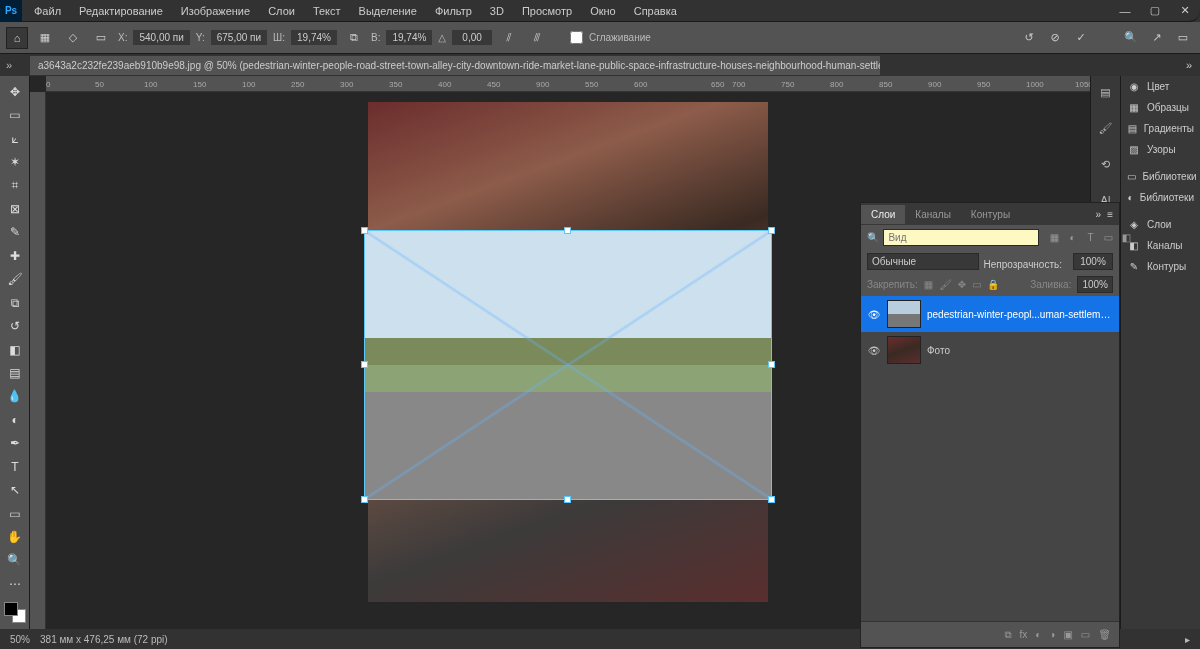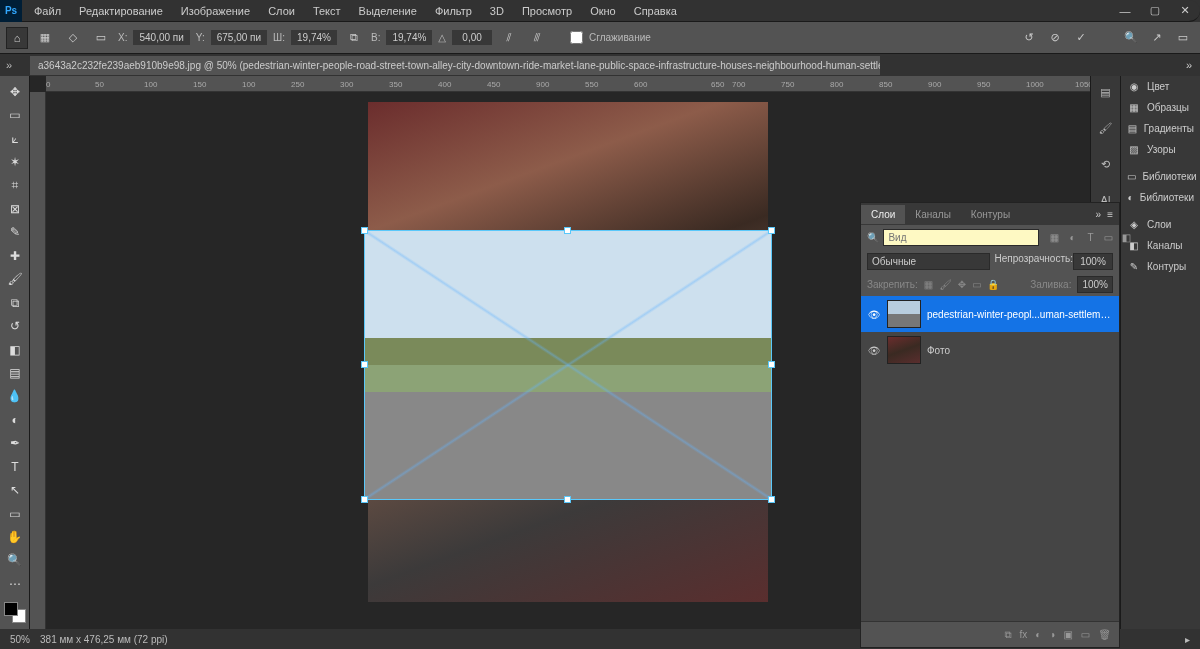--- a/index.html
+++ b/index.html
@@ -49,21 +49,21 @@
 .lp-tabs { display: flex; align-items: center; background: #383838; height: 22px; }
 .lp-tab { padding: 4px 10px; color: #999; }
 .lp-tab.active { background: #535353; color: #eee; }
 .lp-menu { margin-left: auto; display: flex; gap: 6px; padding-right: 6px; }
 .lp-search { display: flex; align-items: center; padding: 4px 6px; gap: 4px; }
 .lp-search input { flex: 1; background: #fef9c3; border: 1px solid #2a2a2a; color: #888; padding: 2px 18px 2px 4px; font-size: 10px; }
 .lp-filter { display: flex; gap: 4px; margin-left: 4px; }
 .lp-filter .f { width: 14px; text-align: center; color: #999; }
 .lp-row { display: flex; align-items: center; padding: 3px 6px; }
 .lp-select { flex: 1; background: #383838; border: 1px solid #2a2a2a; padding: 2px 4px; font-size: 10px; color: #ccc; }
-.lp-opac { display: flex; align-items: flex-start; gap: 0; }
+.lp-opac { display: flex; align-items: flex-end; gap: 11px; }
 .lp-lock { color: #888; padding: 3px 6px; display: flex; gap: 6px; align-items: center; }
 .lp-list { flex: 1; background: #454545; overflow: auto; }
 .layer { display: flex; align-items: center; padding: 4px 6px; gap: 6px; }
 .layer.active { background: #1473e6; color: #fff; }
 .eye { width: 14px; text-align: center; }
 .thumb { width: 34px; height: 28px; background: #888; border: 1px solid #222; }
 .thumb.t1 { background: linear-gradient(180deg, #b8cdde 0 50%, #777 50% 100%); }
 .thumb.t2 { background: linear-gradient(160deg, #6b2d2d 0%, #3a2a22 50%, #5a2e2e 100%); }
 .layer-name { flex: 1; font-size: 10px; overflow: hidden; text-overflow: ellipsis; white-space: nowrap; }
 .lp-bottom { height: 26px; background: #535353; display: flex; align-items: center; justify-content: flex-end; gap: 8px; padding: 0 8px; border-top: 1px solid #333; color: #999; }

